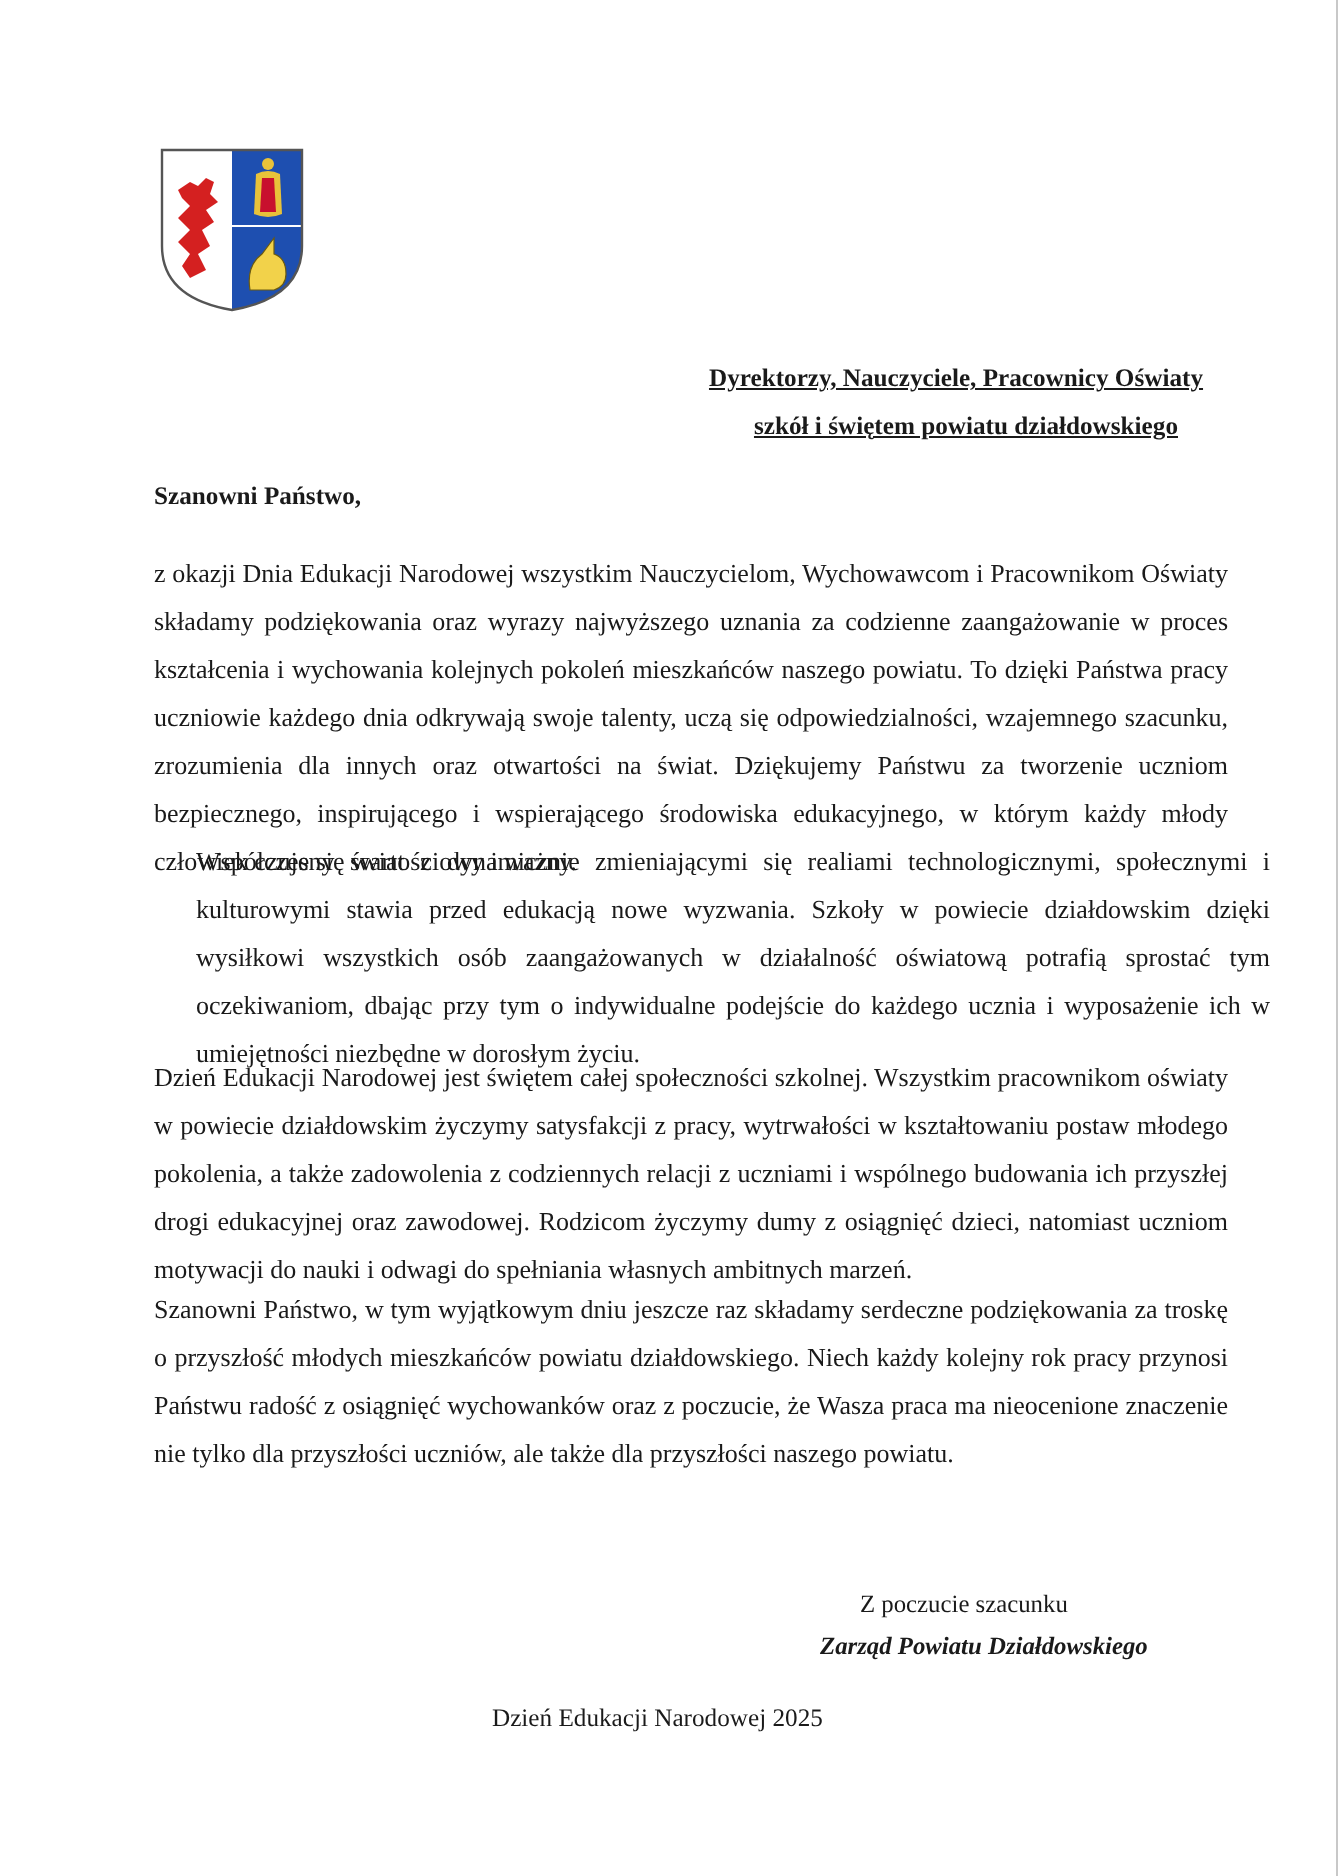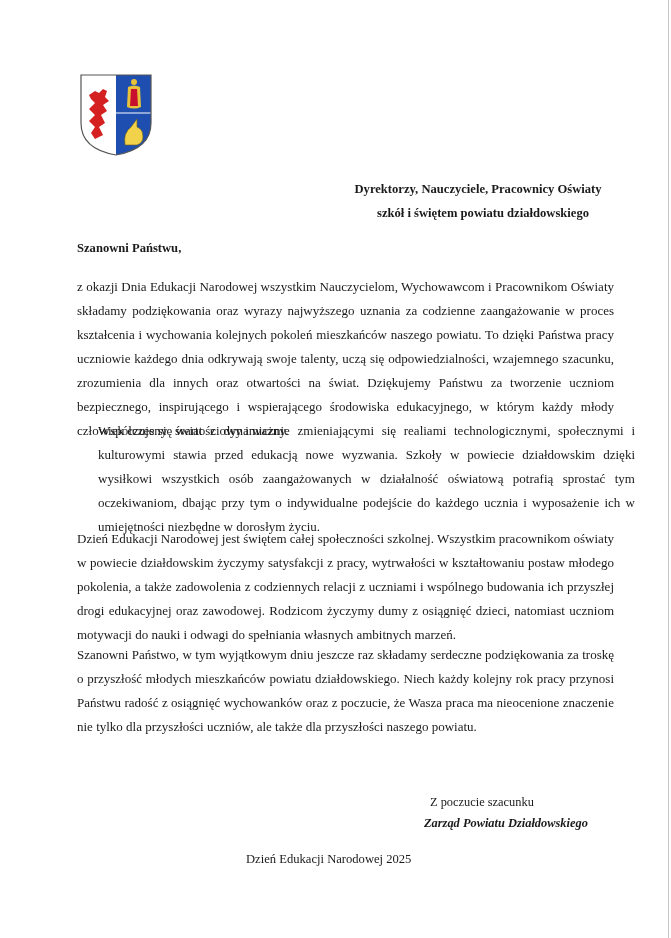--- a/index.html
+++ b/index.html
@@ -1,30 +1,30 @@
 <!DOCTYPE html>
 <html><head>
 <meta charset="utf-8">
 <style>
   html, body { margin:0; padding:0; }
   body { width:671px; height:938px; background:#ffffff; position:relative; overflow:hidden;
          font-family:"Liberation Serif", "DejaVu Serif", serif; color:#1a1a1a; }
   .page-edge { position:absolute; left:668px; top:0; width:1px; height:938px; background:#c8c8c8; }
   .crest { position:absolute; left:79px; top:73px; width:74px; height:84px; }
-  .addressee { position:absolute; left:300px; width:330px; text-align:center; font-weight:bold; font-size:12.6px; }
+  .addressee { position:absolute; left:300px; width:330px; text-align:center; font-weight:bold; font-size:12.6px;text-decoration:underline; }
   .addr1 { top:182px; left:338px; width:280px; }
   .addr2 { top:206px; left:338px; width:290px; }
   .salutation { position:absolute; left:77px; top:241px; font-weight:bold; font-size:12.6px; }
   .para { position:absolute; left:77px; width:537px; font-size:13px; line-height:24px; text-align:justify; }
   .p1 { top:275px; }
   .p2 { top:419px;margin-left:21px; }
   .p3 { top:527px; }
   .p4 { top:643px; }
   .closing { position:absolute; left:430px; top:795px; font-size:12.4px; }
-  .signature { position:absolute; left:424px; top:816px; font-size:12.4px; font-weight:bold; font-style:italic; }
+  .signature { position:absolute; left:410px; top:816px; font-size:12.4px; font-weight:bold; font-style:italic; }
   .footer { position:absolute; left:246px; top:852px; font-size:12.6px; font-weight:normal; }
 </style>
 </head>
 <body>
 
 <div class="page-edge"></div>
 
 <div class="crest">
   <svg width="74" height="84" viewBox="0 0 74 84">
     <defs>
@@ -45,21 +45,21 @@
 
       <path d="M46 72 Q44 60 52 54 L58 46 L58 54 Q64 56 64 64 Q64 70 58 72 Z" fill="#f2d24a" stroke="#6b5a10" stroke-width="0.6"></path>
     </g>
     <path d="M2 2 H72 V50 Q72 76 37 82 Q2 76 2 50 Z" fill="none" stroke="#555" stroke-width="1.2"></path>
   </svg>
 </div>
 
 <div class="addressee addr1">Dyrektorzy, Nauczyciele, Pracownicy Oświaty</div>
 <div class="addressee addr2">szkół i świętem powiatu działdowskiego</div>
 
-<div class="salutation">Szanowni Państwu,</div>
+<div class="salutation">Szanowni Państwo,</div>
 
 <div class="para p1">z okazji Dnia Edukacji Narodowej wszystkim Nauczycielom, Wychowawcom i Pracownikom Oświaty składamy podziękowania oraz wyrazy najwyższego uznania za codzienne zaangażowanie w proces kształcenia i wychowania kolejnych pokoleń mieszkańców naszego powiatu. To dzięki Państwa pracy uczniowie każdego dnia odkrywają swoje talenty, uczą się odpowiedzialności, wzajemnego szacunku, zrozumienia dla innych oraz otwartości na świat. Dziękujemy Państwu za tworzenie uczniom bezpiecznego, inspirującego i wspierającego środowiska edukacyjnego, w którym każdy młody człowiek czuje się wartościowy i ważny.</div>
 <div class="para p2">Współczesny świat z  dynamicznie zmieniającymi się realiami technologicznymi, społecznymi i kulturowymi stawia przed edukacją nowe wyzwania. Szkoły w powiecie działdowskim dzięki wysiłkowi wszystkich osób zaangażowanych w działalność oświatową potrafią sprostać tym oczekiwaniom,  dbając przy tym o indywidualne podejście do każdego ucznia i wyposażenie ich w umiejętności niezbędne w dorosłym życiu.</div>
 <div class="para p3">Dzień Edukacji Narodowej jest świętem całej społeczności szkolnej. Wszystkim pracownikom oświaty w powiecie działdowskim życzymy satysfakcji z pracy, wytrwałości w kształtowaniu postaw młodego pokolenia, a także zadowolenia z codziennych relacji z uczniami i wspólnego budowania ich przyszłej drogi edukacyjnej oraz zawodowej. Rodzicom życzymy dumy z osiągnięć dzieci, natomiast uczniom motywacji do nauki i odwagi do spełniania własnych ambitnych  marzeń.</div>
 <div class="para p4">Szanowni Państwo, w tym wyjątkowym dniu jeszcze raz składamy serdeczne podziękowania za troskę o przyszłość młodych mieszkańców powiatu działdowskiego. Niech każdy kolejny rok pracy przynosi Państwu radość z osiągnięć wychowanków oraz z poczucie, że Wasza praca ma nieocenione znaczenie nie tylko dla przyszłości uczniów, ale także dla przyszłości naszego powiatu.</div>
 
 <div class="closing">Z poczucie szacunku</div>
 <div class="signature">Zarząd Powiatu Działdowskiego</div>
 <div class="footer">Dzień Edukacji Narodowej 2025</div>
 

